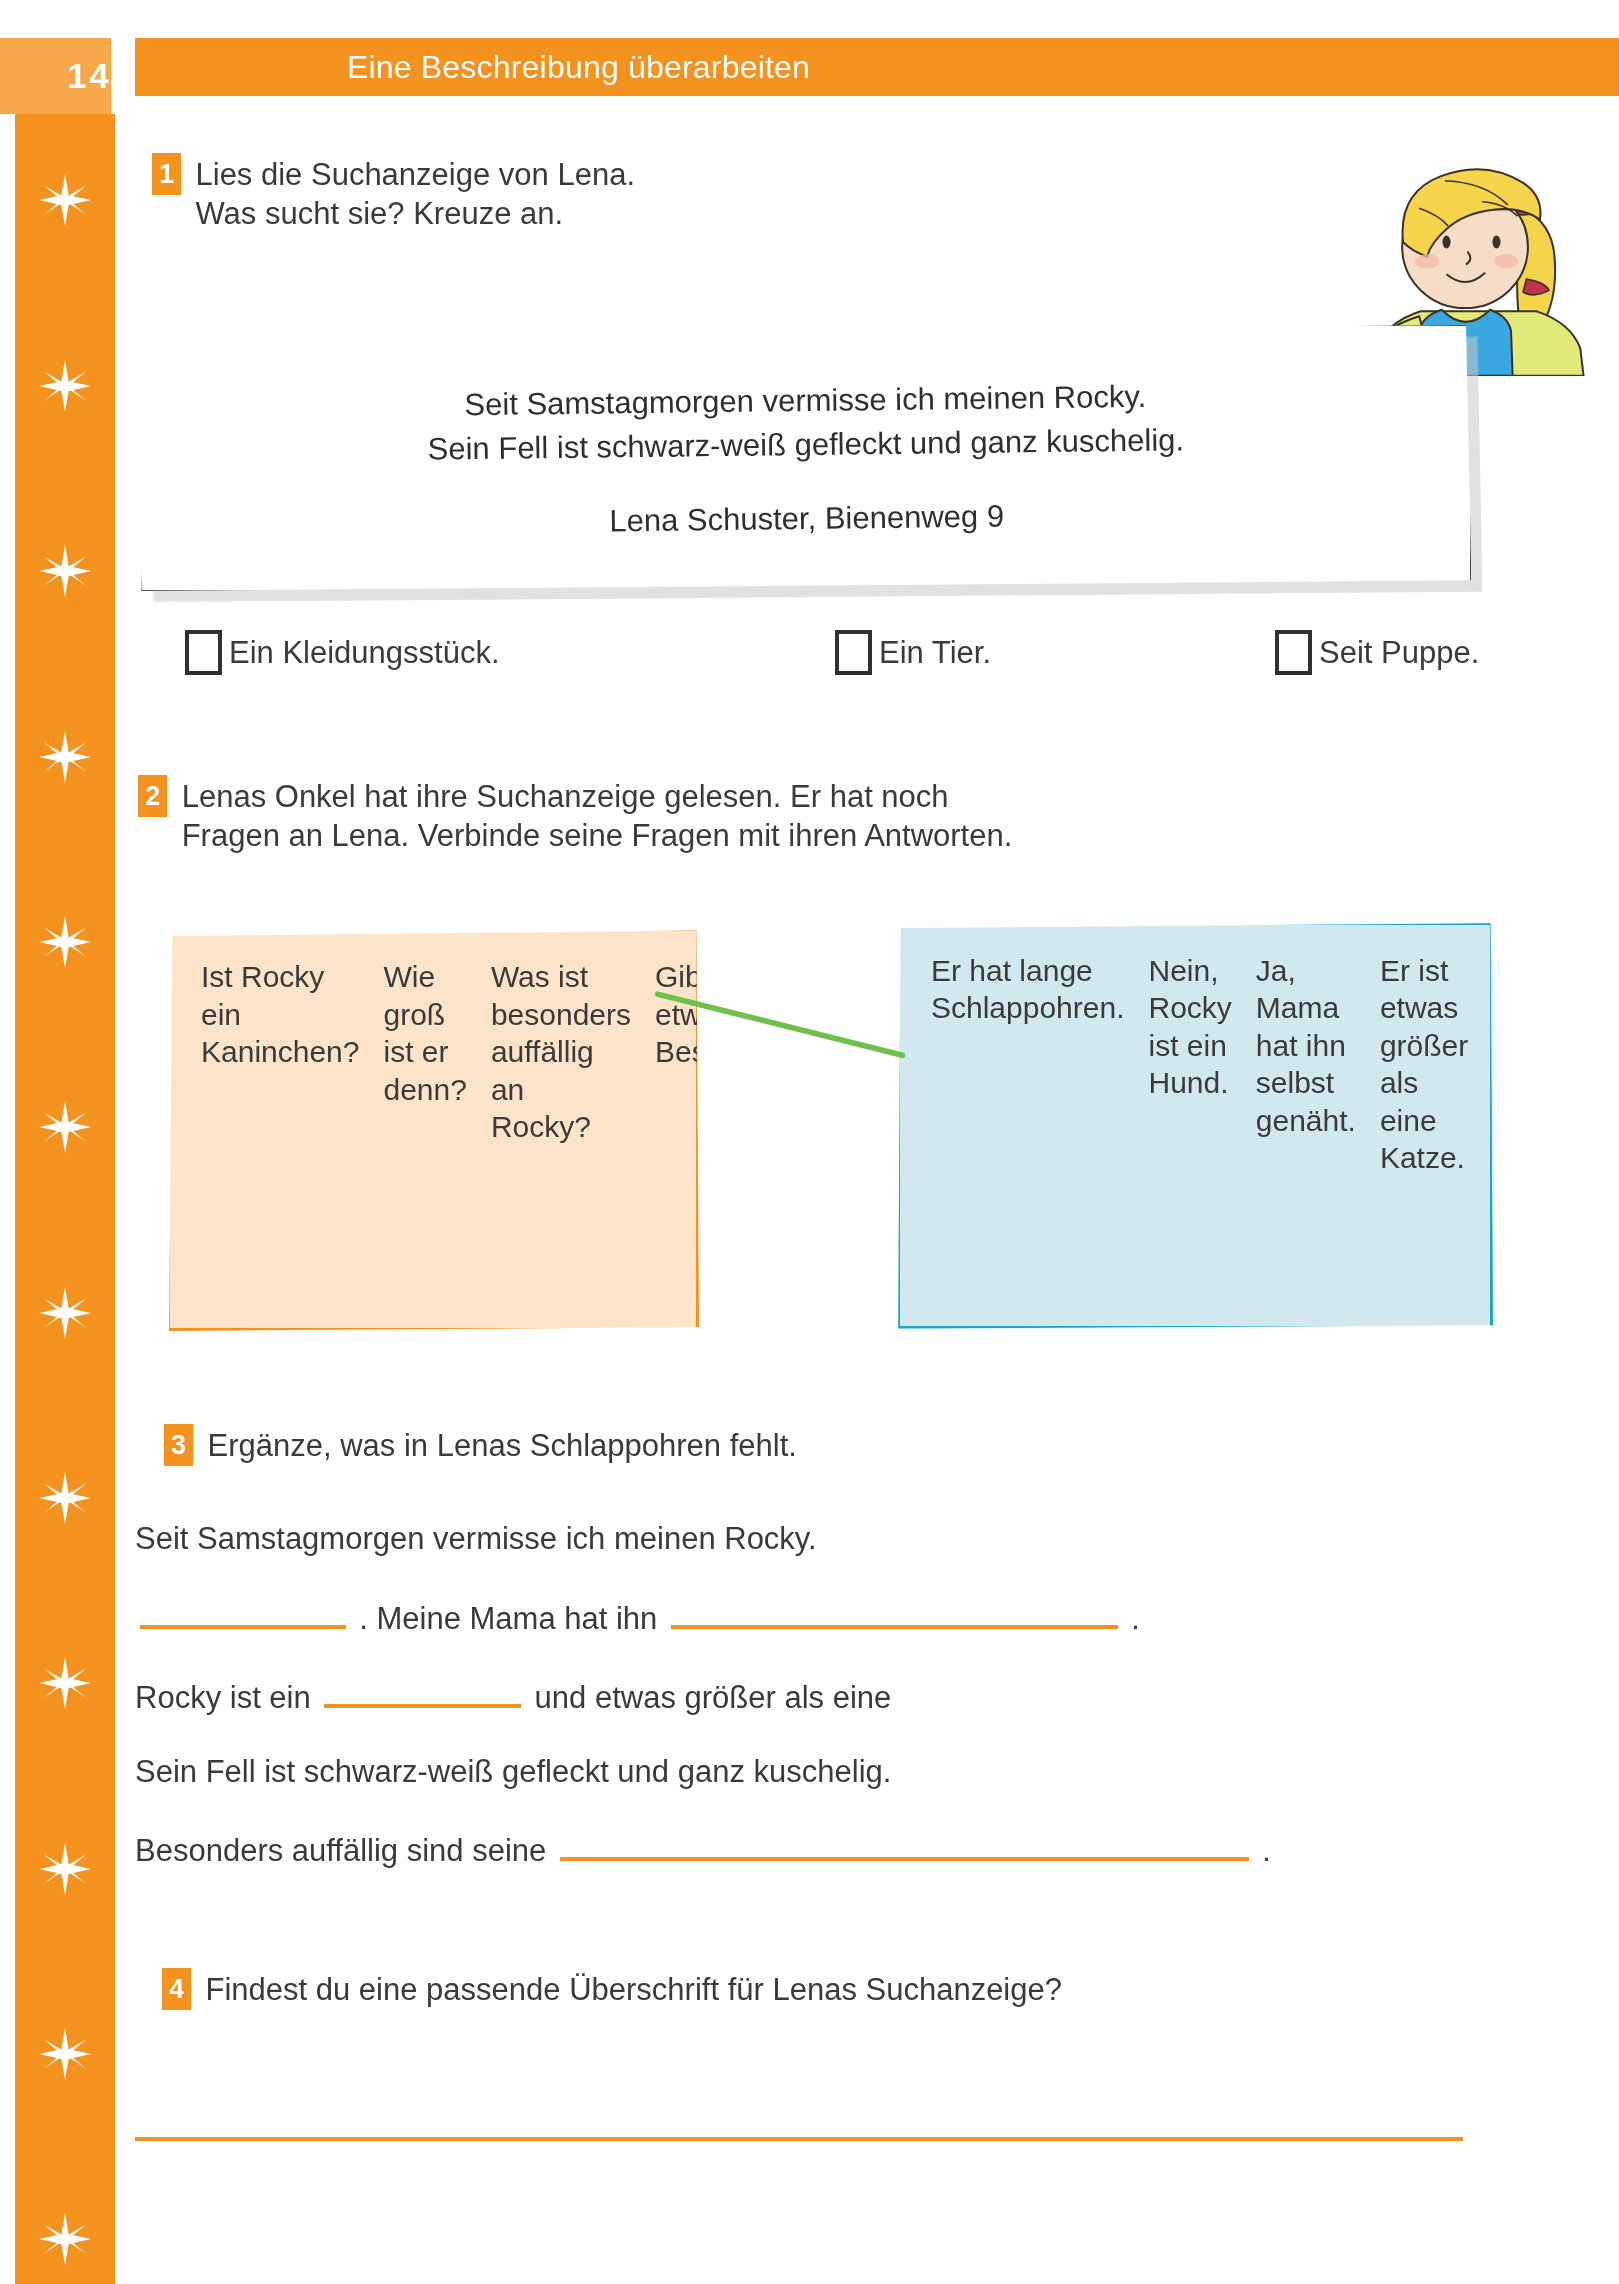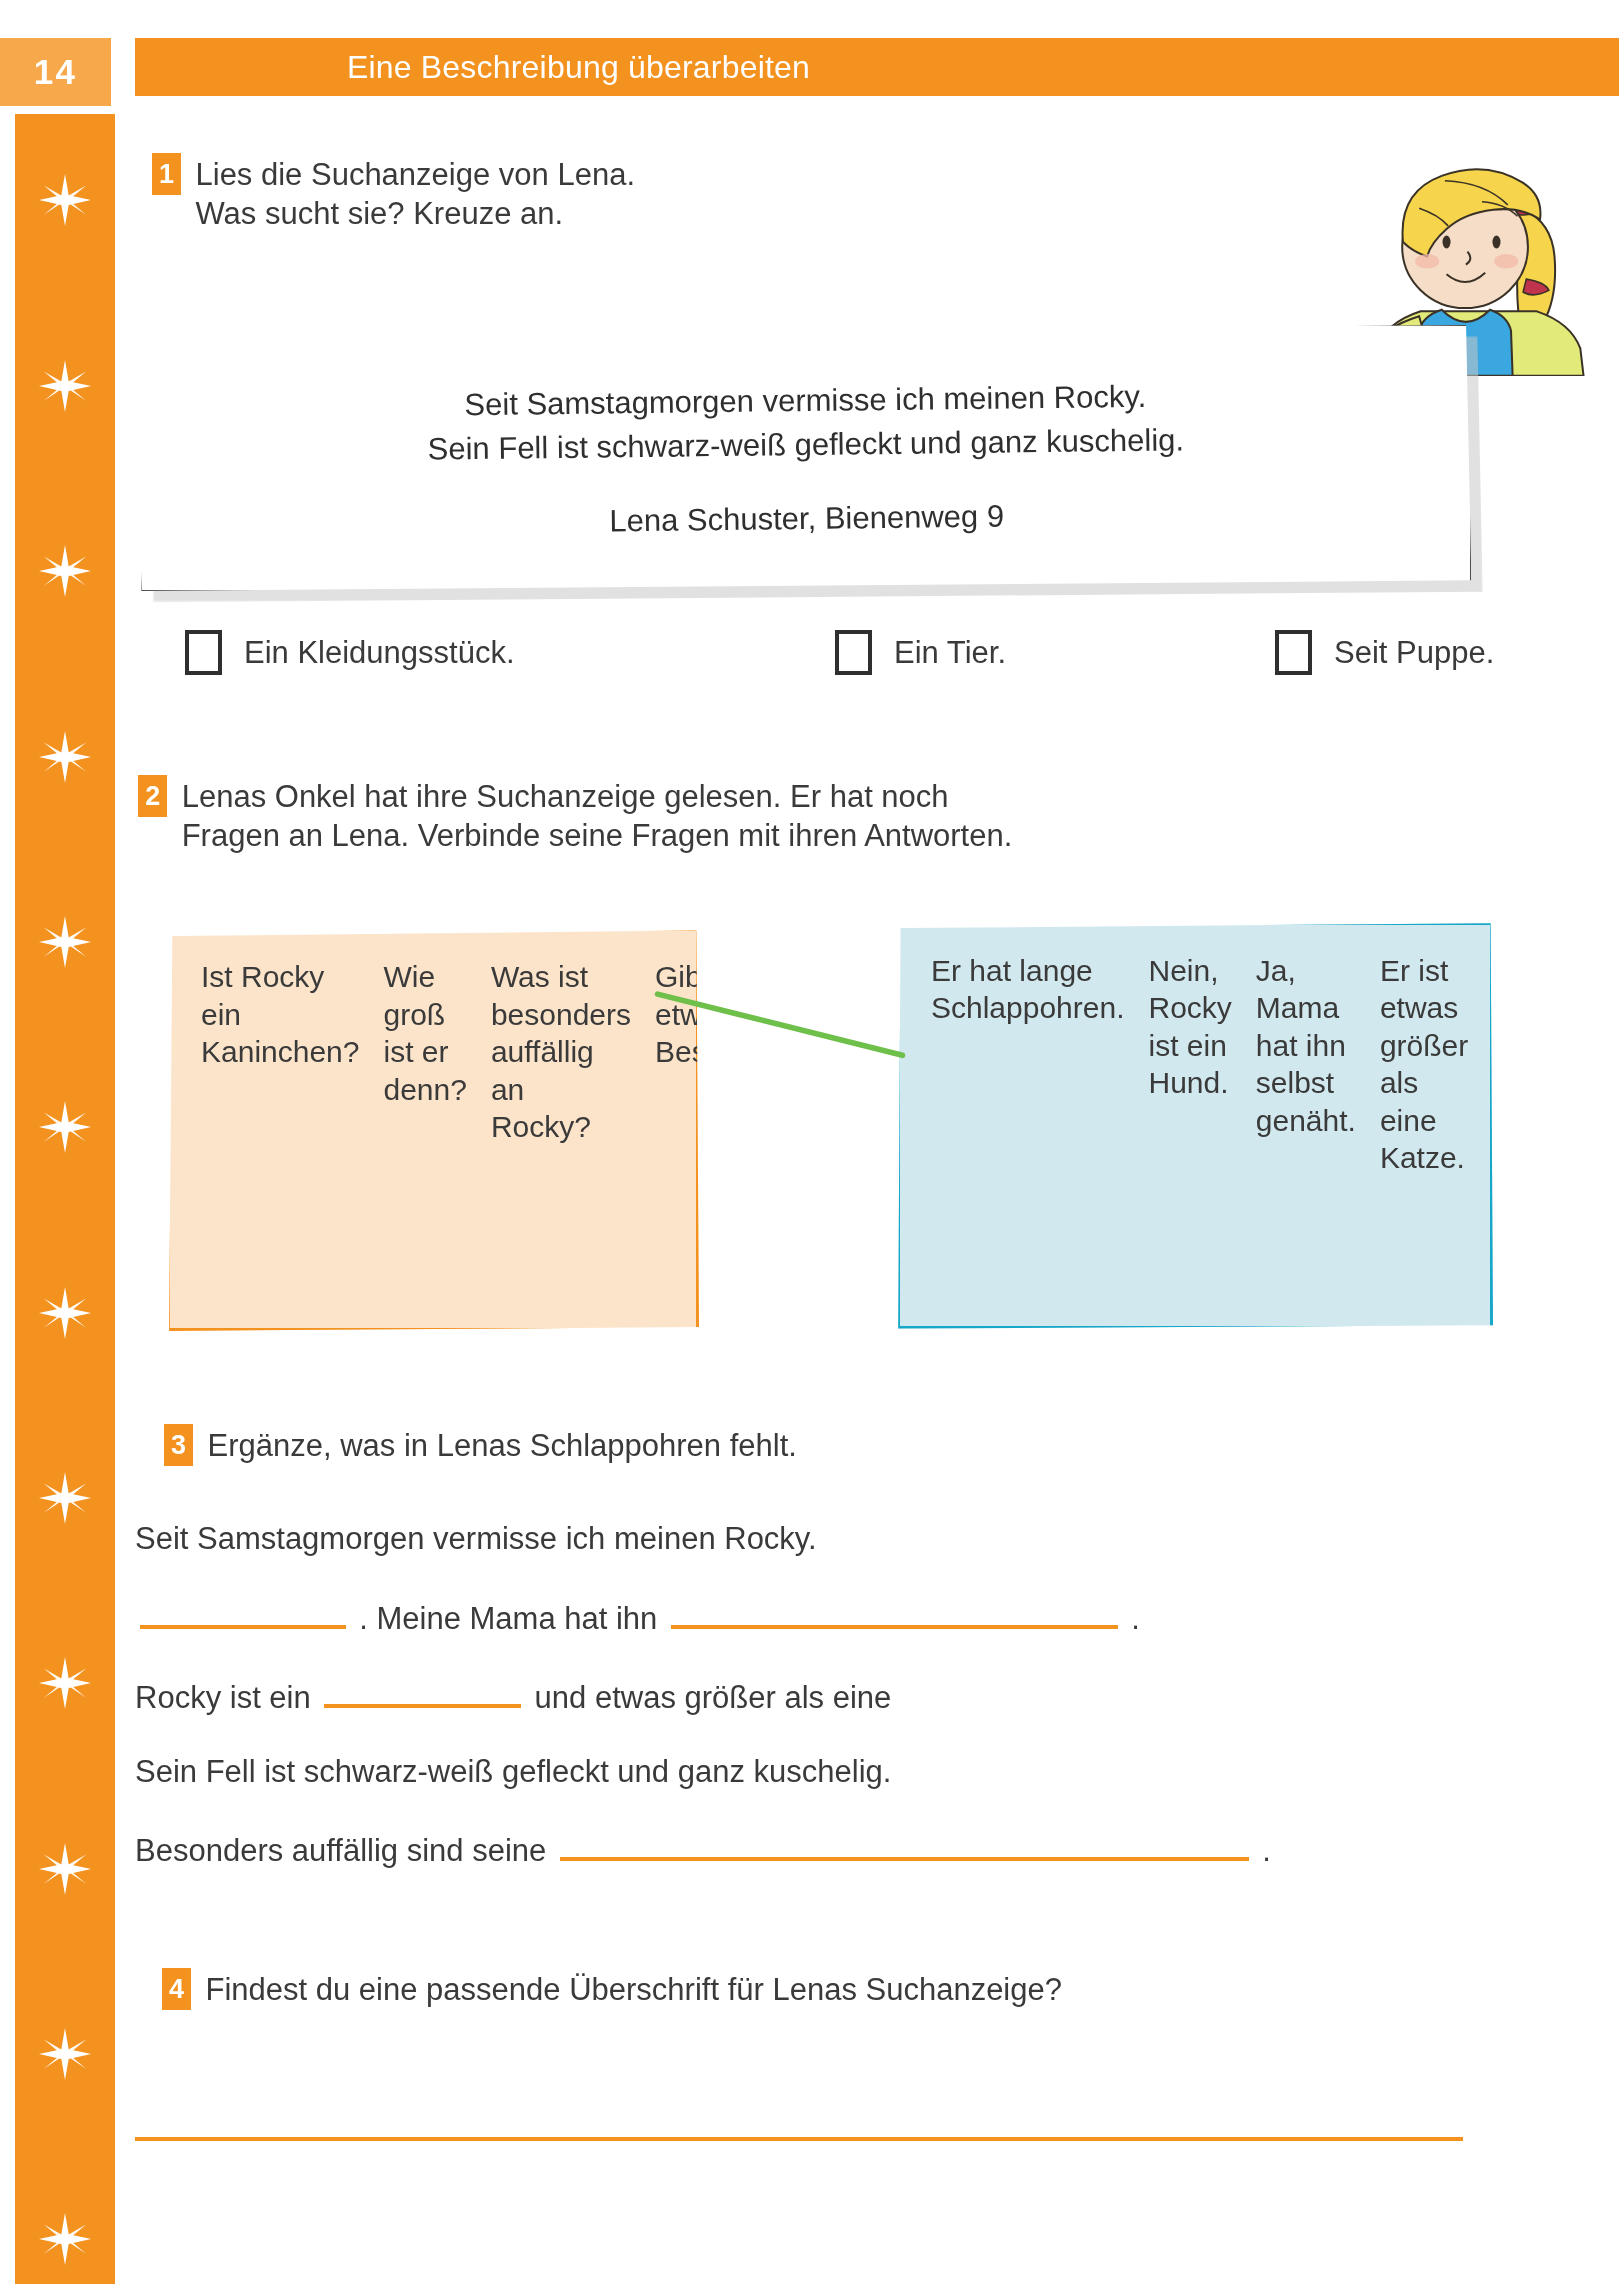--- a/index.html
+++ b/index.html
@@ -15,29 +15,29 @@
     color: #3a3a3a;
     overflow: hidden;
   }
 
   
   .page-chip {
     position: absolute;
     left: 0;
     top: 38px;
     width: 111px;
-    height: 68px;
+    height: 76px;
     background: #f7a84a;
     color: #ffffff;
     font-size: 35px;
     font-weight: bold;
     letter-spacing: 2.4px;
     display: flex;
     align-items: center;
-    justify-content: center;
+    justify-content: flex-end;
   }
 
   
   .header-bar {
     position: absolute;
     left: 135px;
     top: 38px;
     width: 1485px;
     height: 58px;
     background: #f4921f;
@@ -165,21 +165,21 @@
 
   
   .check-row {
     position: absolute;
     left: 13px;
     top: 516px;
     width: 1443px;
     display: flex;
     align-items: center;
   }
-  .check-item { display: flex; align-items: center; gap: 22px; padding-left: 37px; }
+  .check-item { display: flex; align-items: center; gap: 7px; padding-left: 37px; }
   .check-item.c0 { width: 613px; }
   .check-item.c1 { width: 403px; }
   .checkbox {
     width: 37px;
     height: 45px;
     border: 4px solid #2f2f2f;
     box-sizing: border-box;
     background: #ffffff;
     flex: 0 0 auto;
   }

